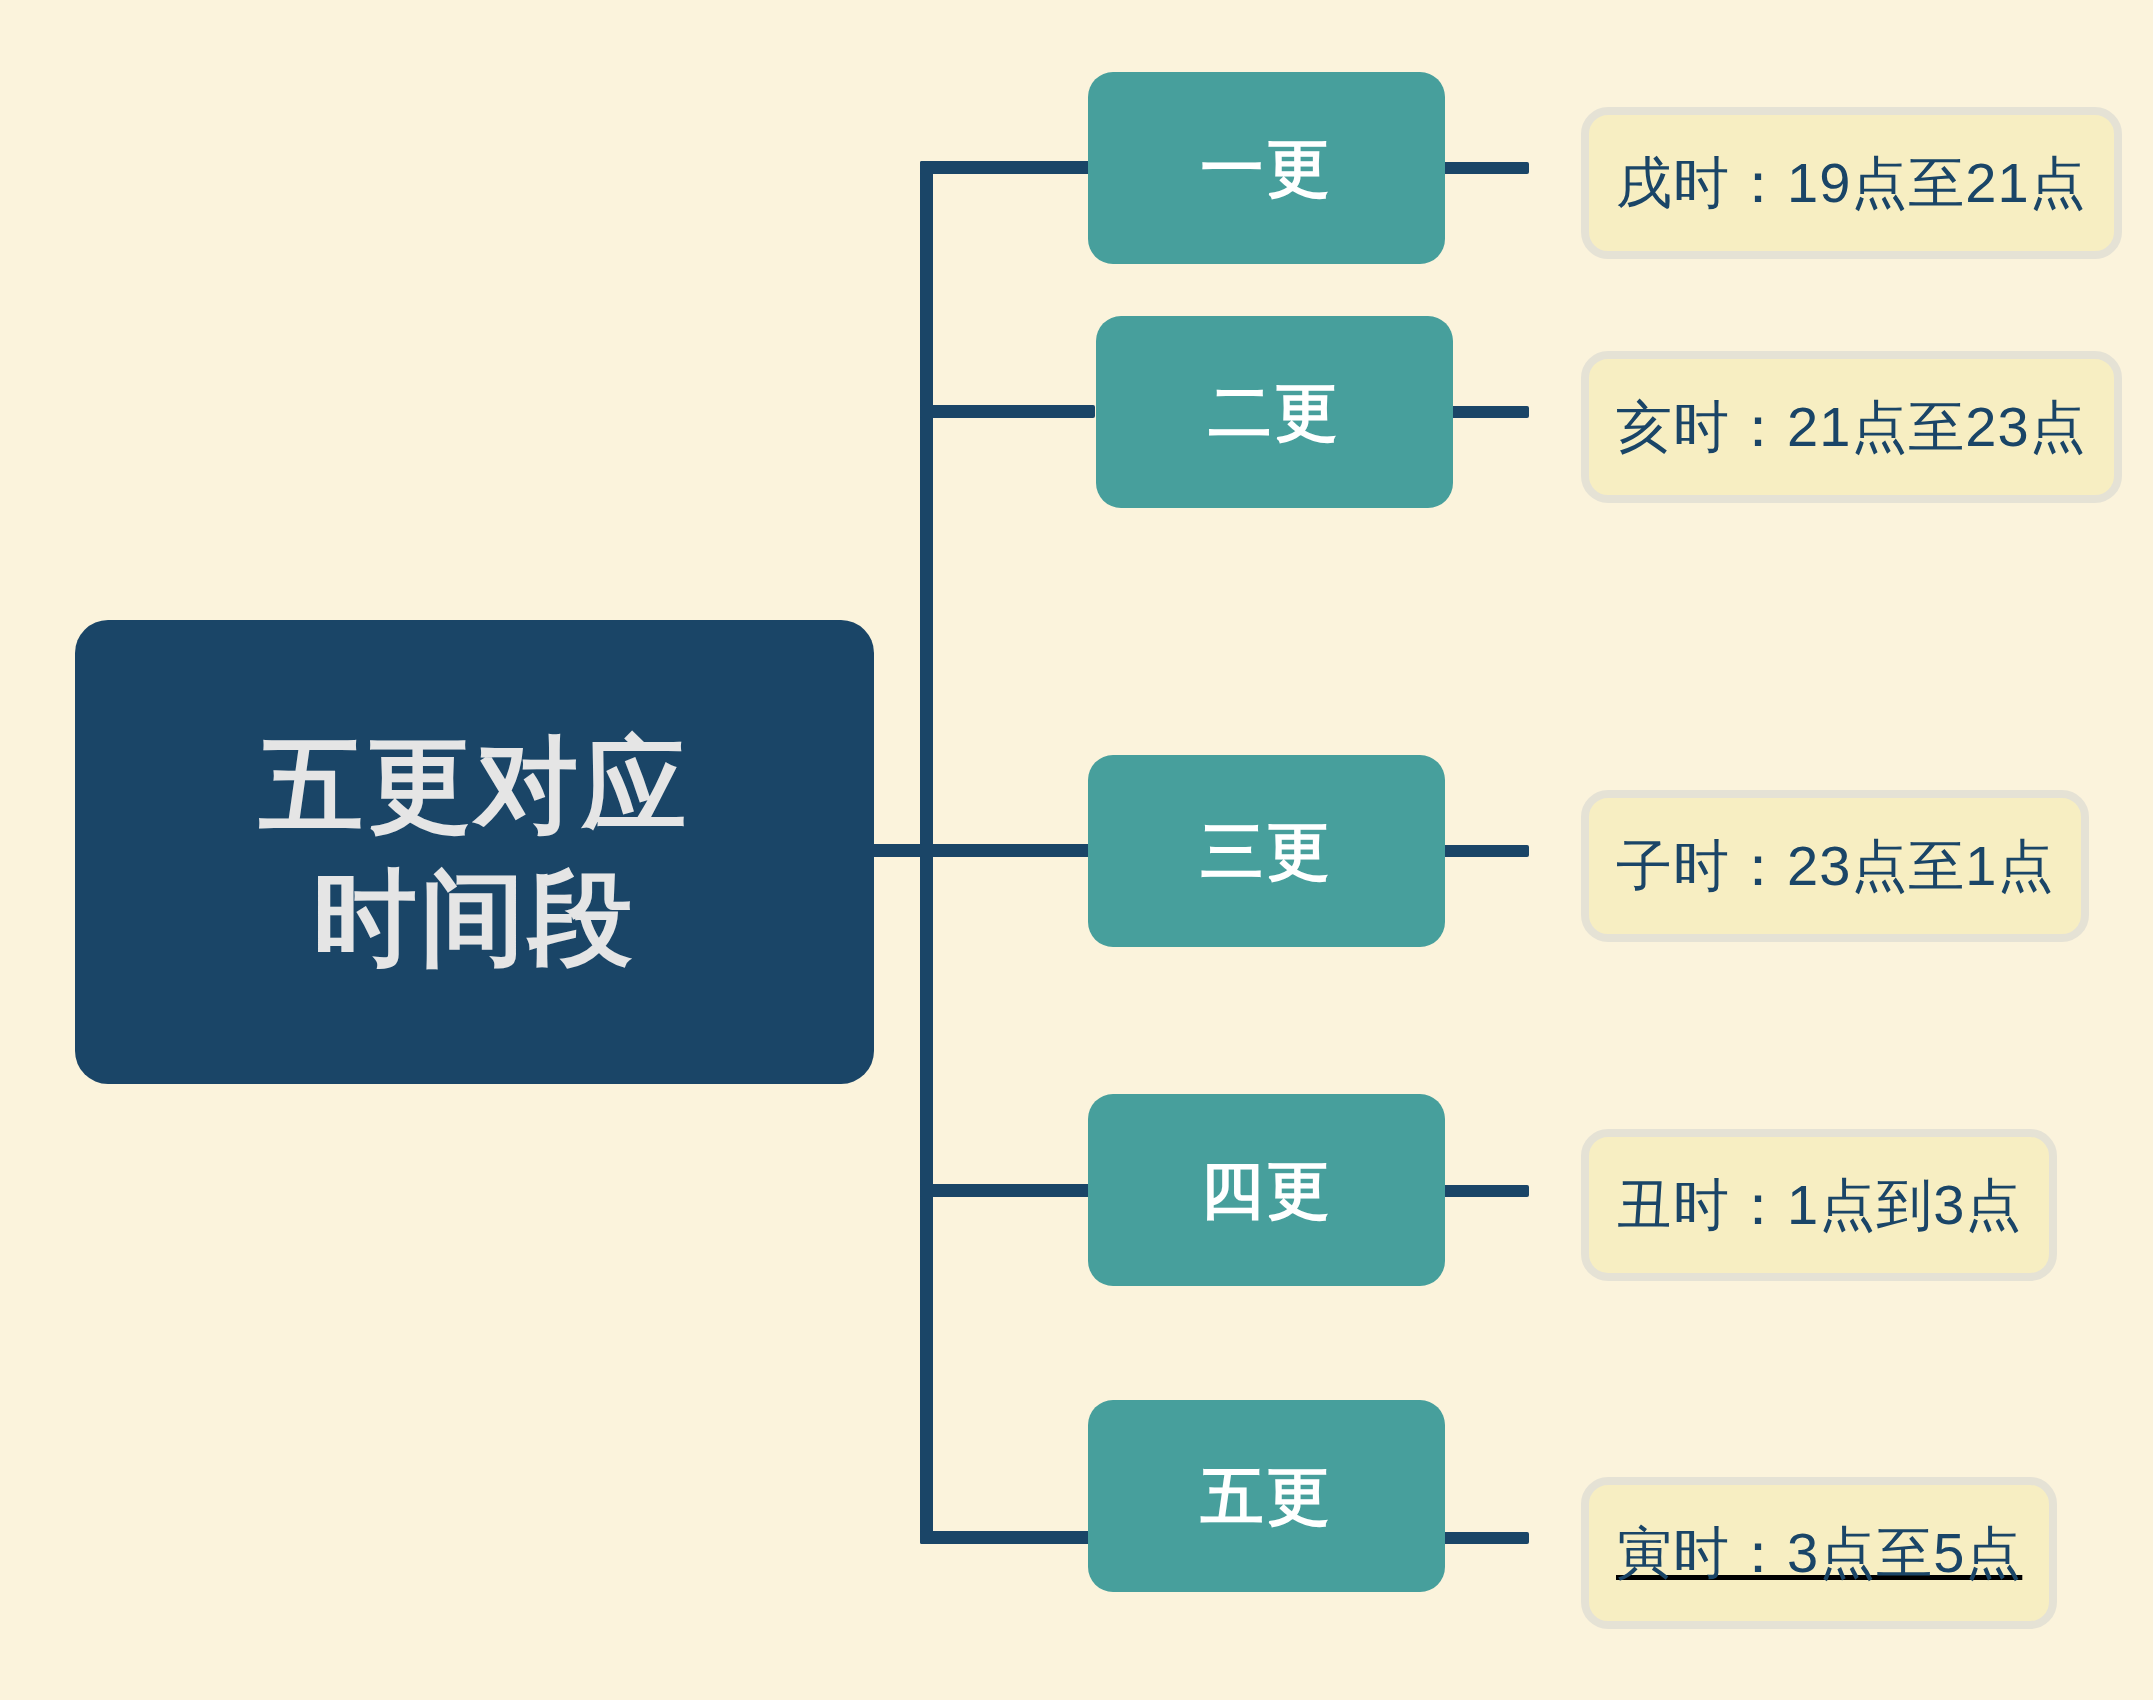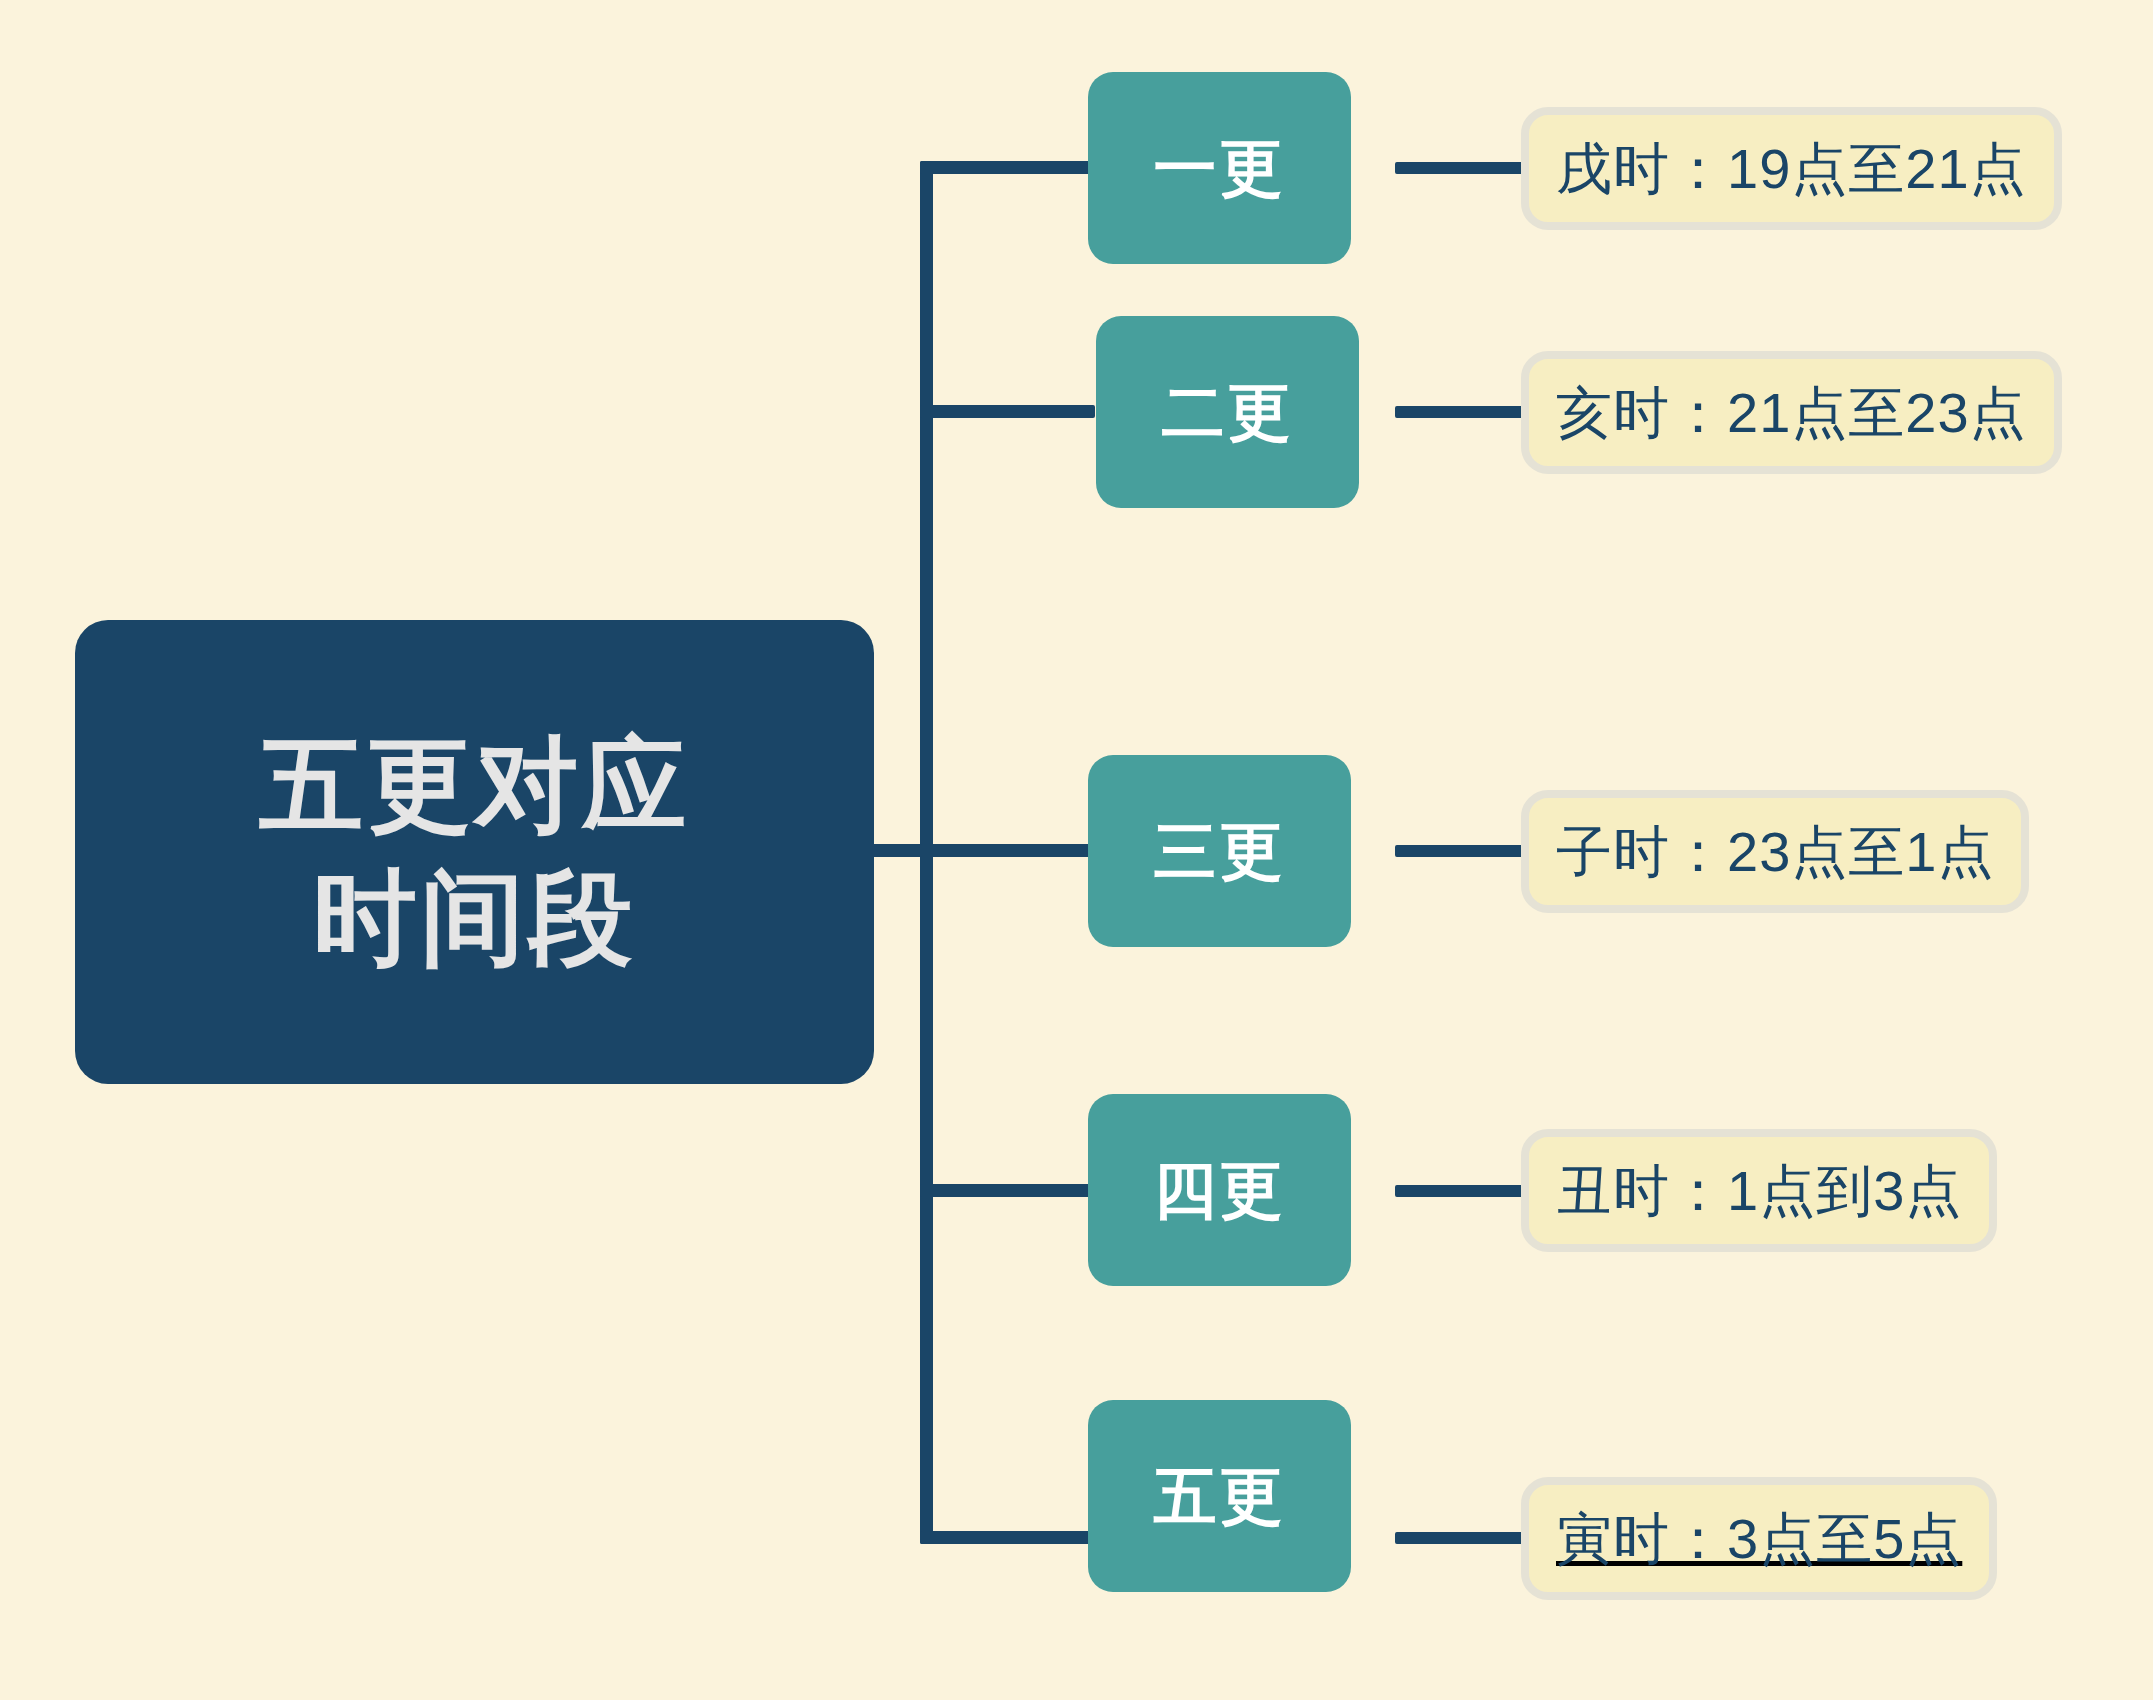--- a/index.html
+++ b/index.html
@@ -67,42 +67,42 @@
     line-height: 1.28;
     text-align: center;
     letter-spacing: 3.8px;
     white-space: pre-line;
   }
 
   
   .teal-node {
     position: absolute;
     left: 1088px;
-    width: 263px;
+    width: 357px;
     height: 192px;
     background: #479f9c;
     border-radius: 25px;
     display: flex;
     align-items: center;
     justify-content: center;
     box-sizing: border-box;
   }
   .teal-label {
     color: #ffffff;
     font-size: 63px;
     font-weight: 700;
     letter-spacing: 2.9px;
     line-height: 1;
   }
 
   
   .pill {
     position: absolute;
-    left: 1521px;
-    height: 123px;
+    left: 1581px;
+    height: 152px;
     background: #f7eec2;
     border: 8.6px solid #e5e2d5;
     border-radius: 27px;
     display: flex;
     align-items: center;
     padding: 0 27px;
     box-sizing: border-box;
     white-space: nowrap;
   }
   .pill-text {

